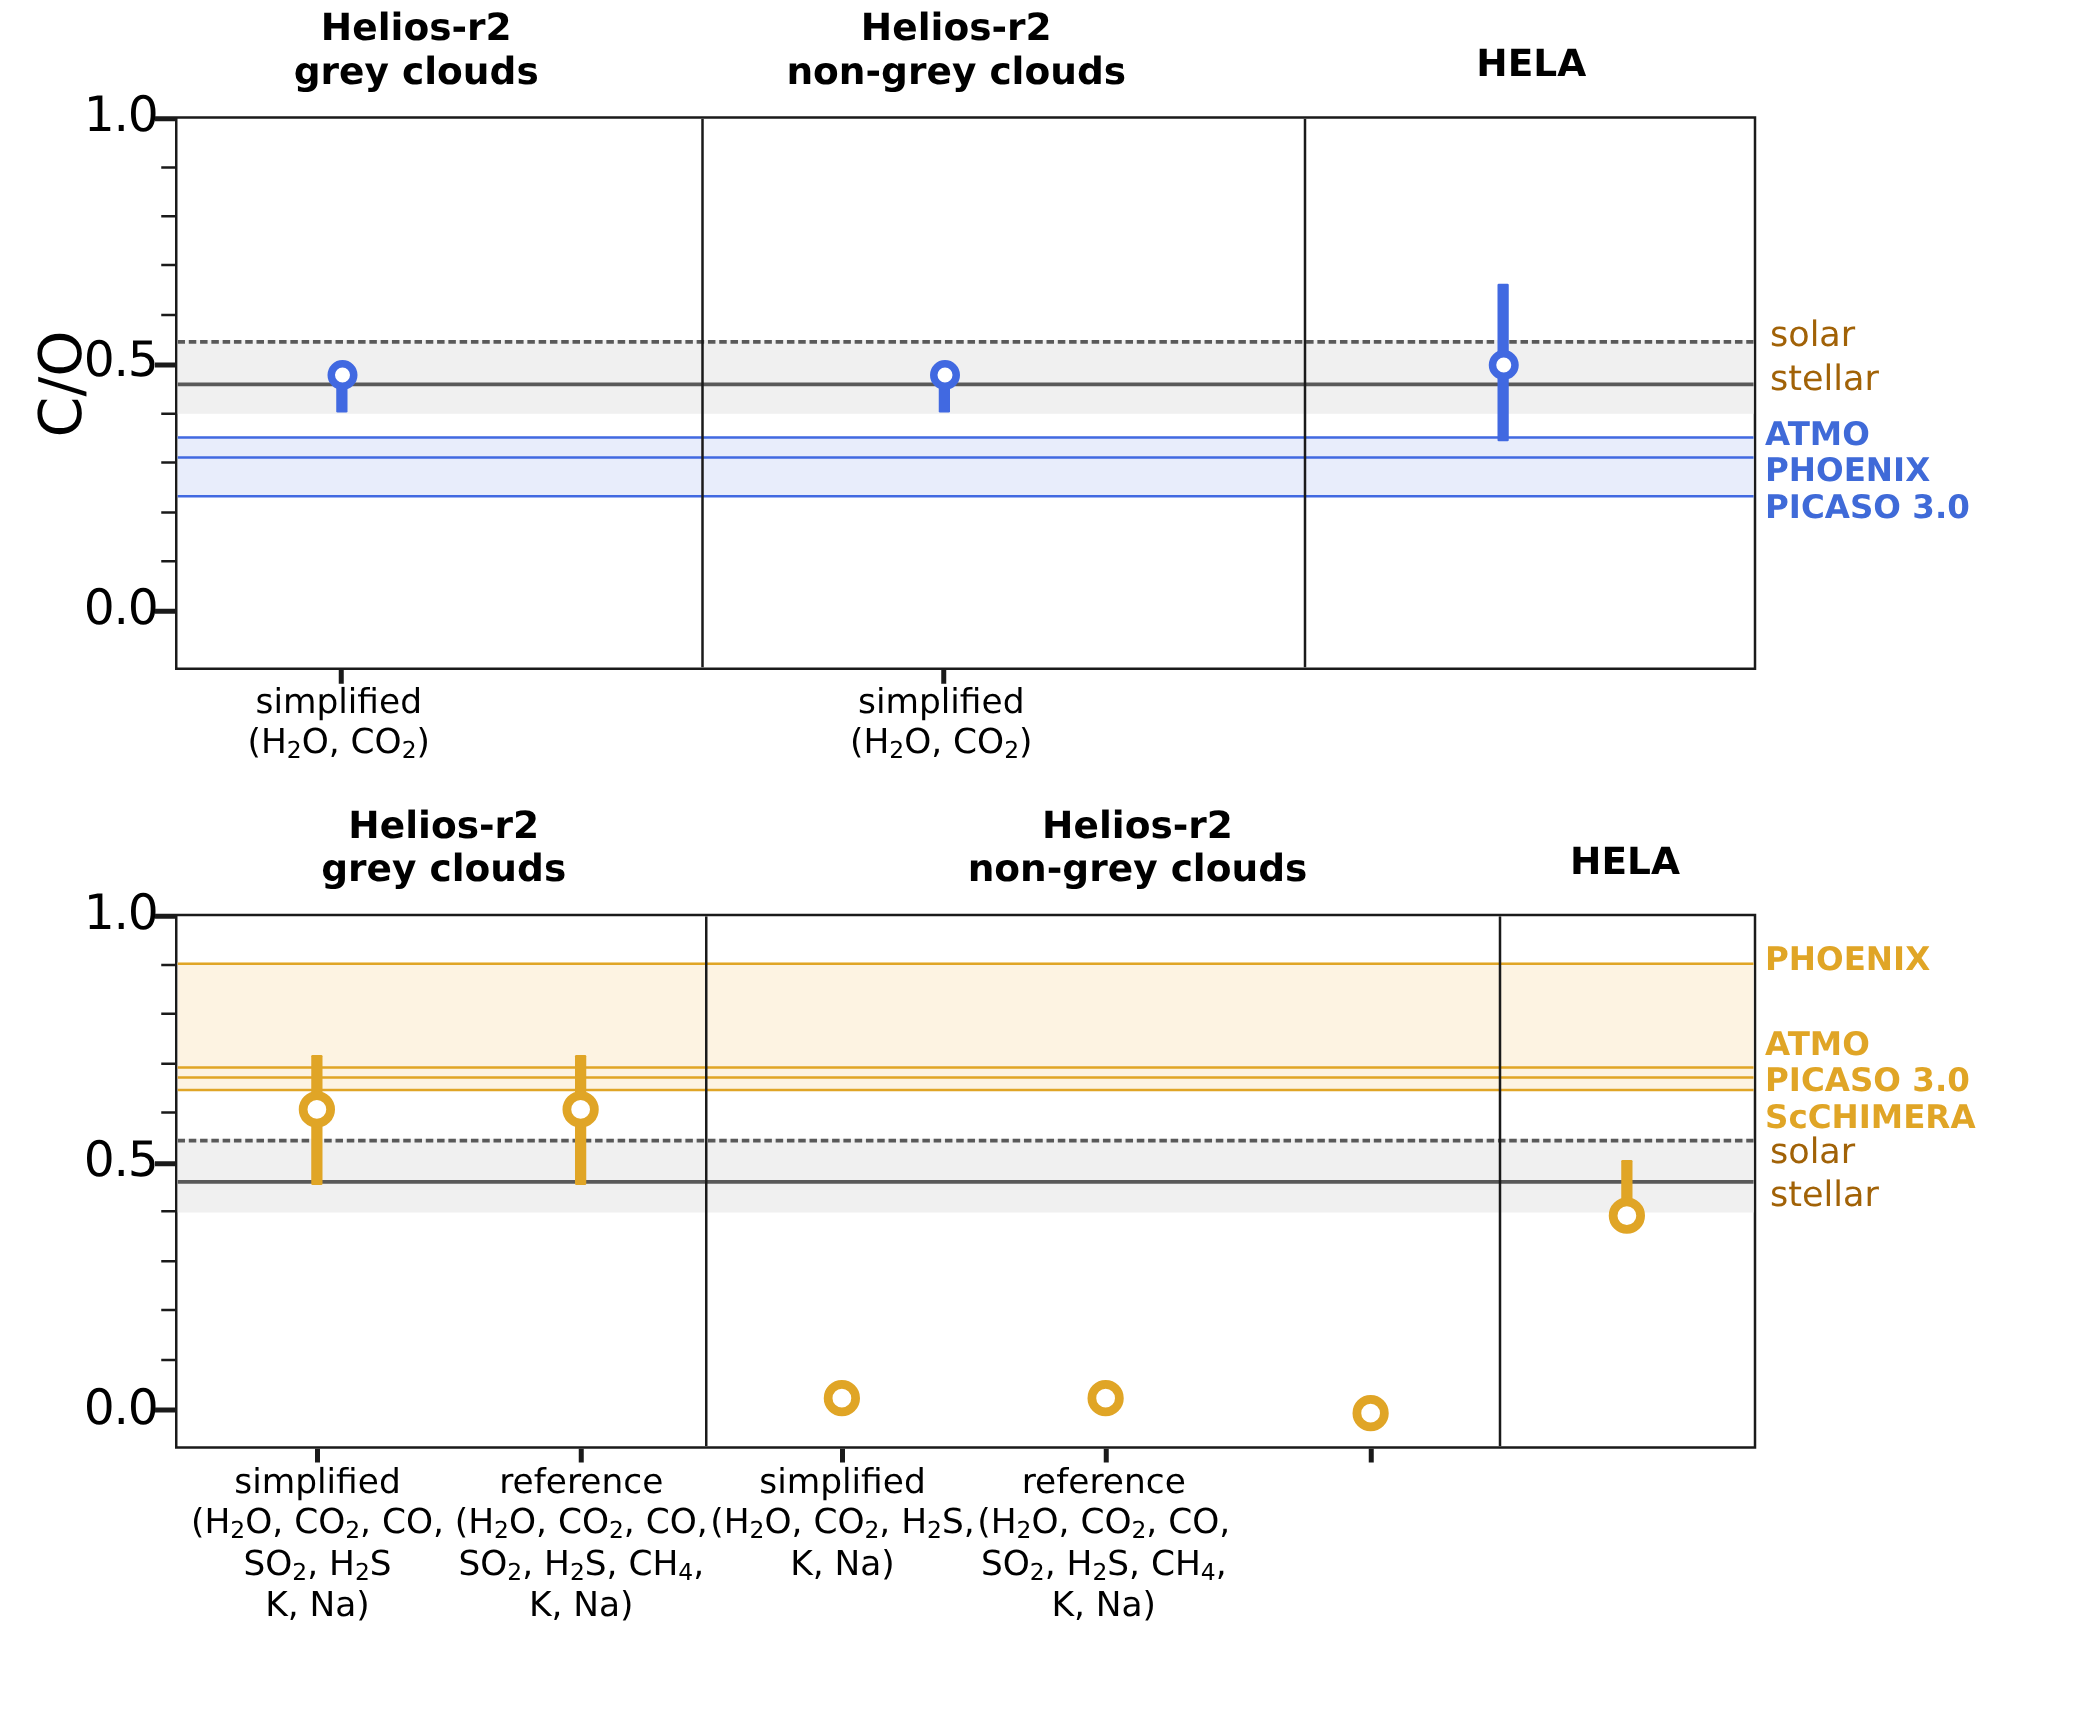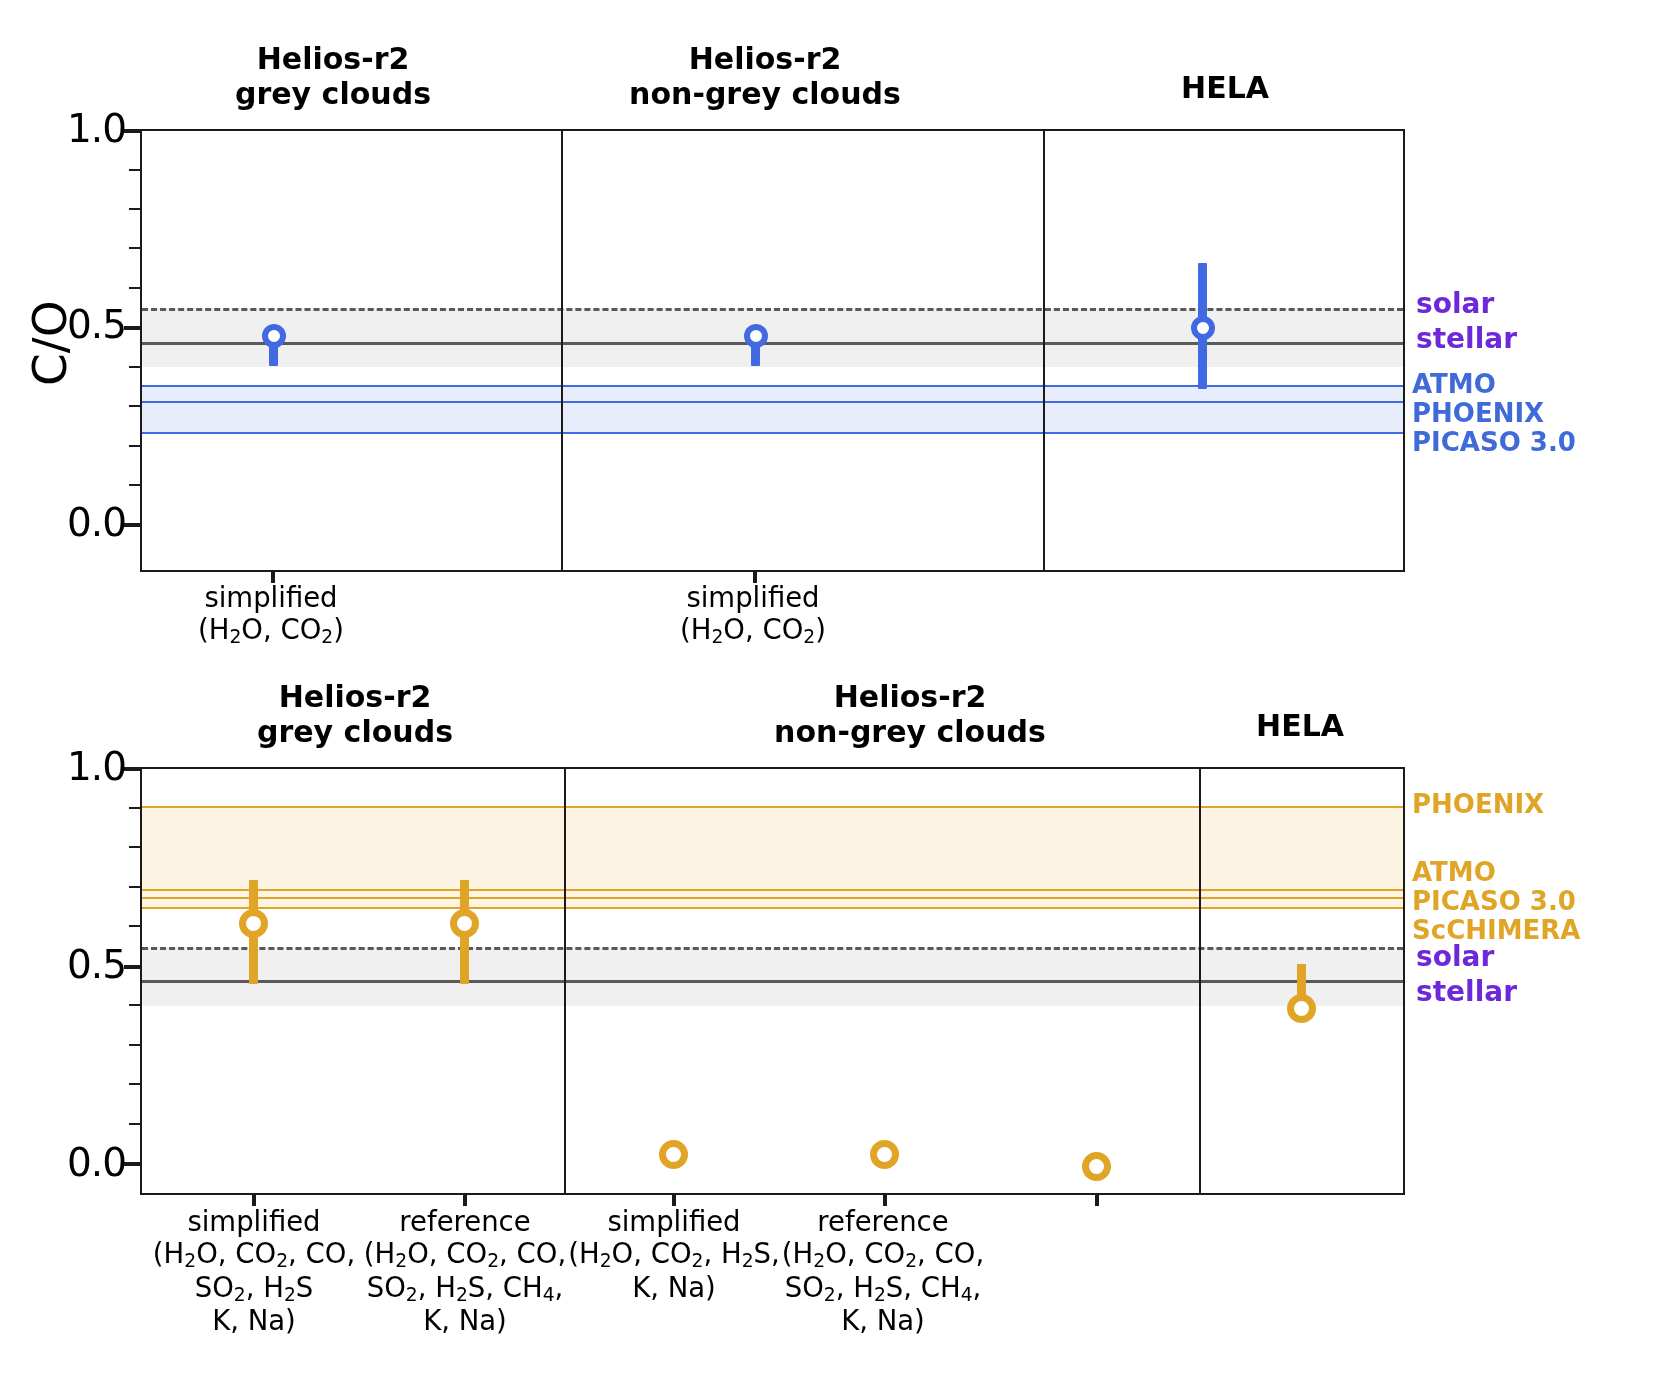--- a/index.html
+++ b/index.html
@@ -5,21 +5,21 @@
   * { box-sizing: border-box; }
   html, body {
     margin: 0; padding: 0;
     width: 1660px; height: 1385px;
     background: #ffffff;
     font-family: "DejaVu Sans", "Liberation Sans", sans-serif;
     overflow: hidden;
   }
   #root { position: relative; width: 1660px; height: 1385px; }
 
-  .panel-wrap { position: absolute; margin-top: 36px; }
+  .panel-wrap { position: absolute; }
 
   
   .plot {
     position: absolute;
     border: 2.5px solid #1a1a1a;
     background: #ffffff;
     overflow: hidden;
   }
 
   
@@ -82,21 +82,21 @@
     line-height: 1.18;
     white-space: pre-line;
   }
 
   
   .rlab {
     position: absolute;
     font-size: 28px;
     white-space: nowrap;
   }
-  .rlab.grey   { color: #6d28d9; font-weight: 700; }
+  .rlab.grey   { color: #a16207; font-weight: 400; }
   .rlab.blue   { color: #3F6AD8; font-weight: bold; font-size: 26px; }
   .rlab.orange { color: #E0A526; font-weight: bold; font-size: 26px; }
 </style>
 </head>
 <body>
 
 <div id="root">
 
   <div class="panel-wrap" style="left:0;top:0;width:1660px;height:620px;">
 

